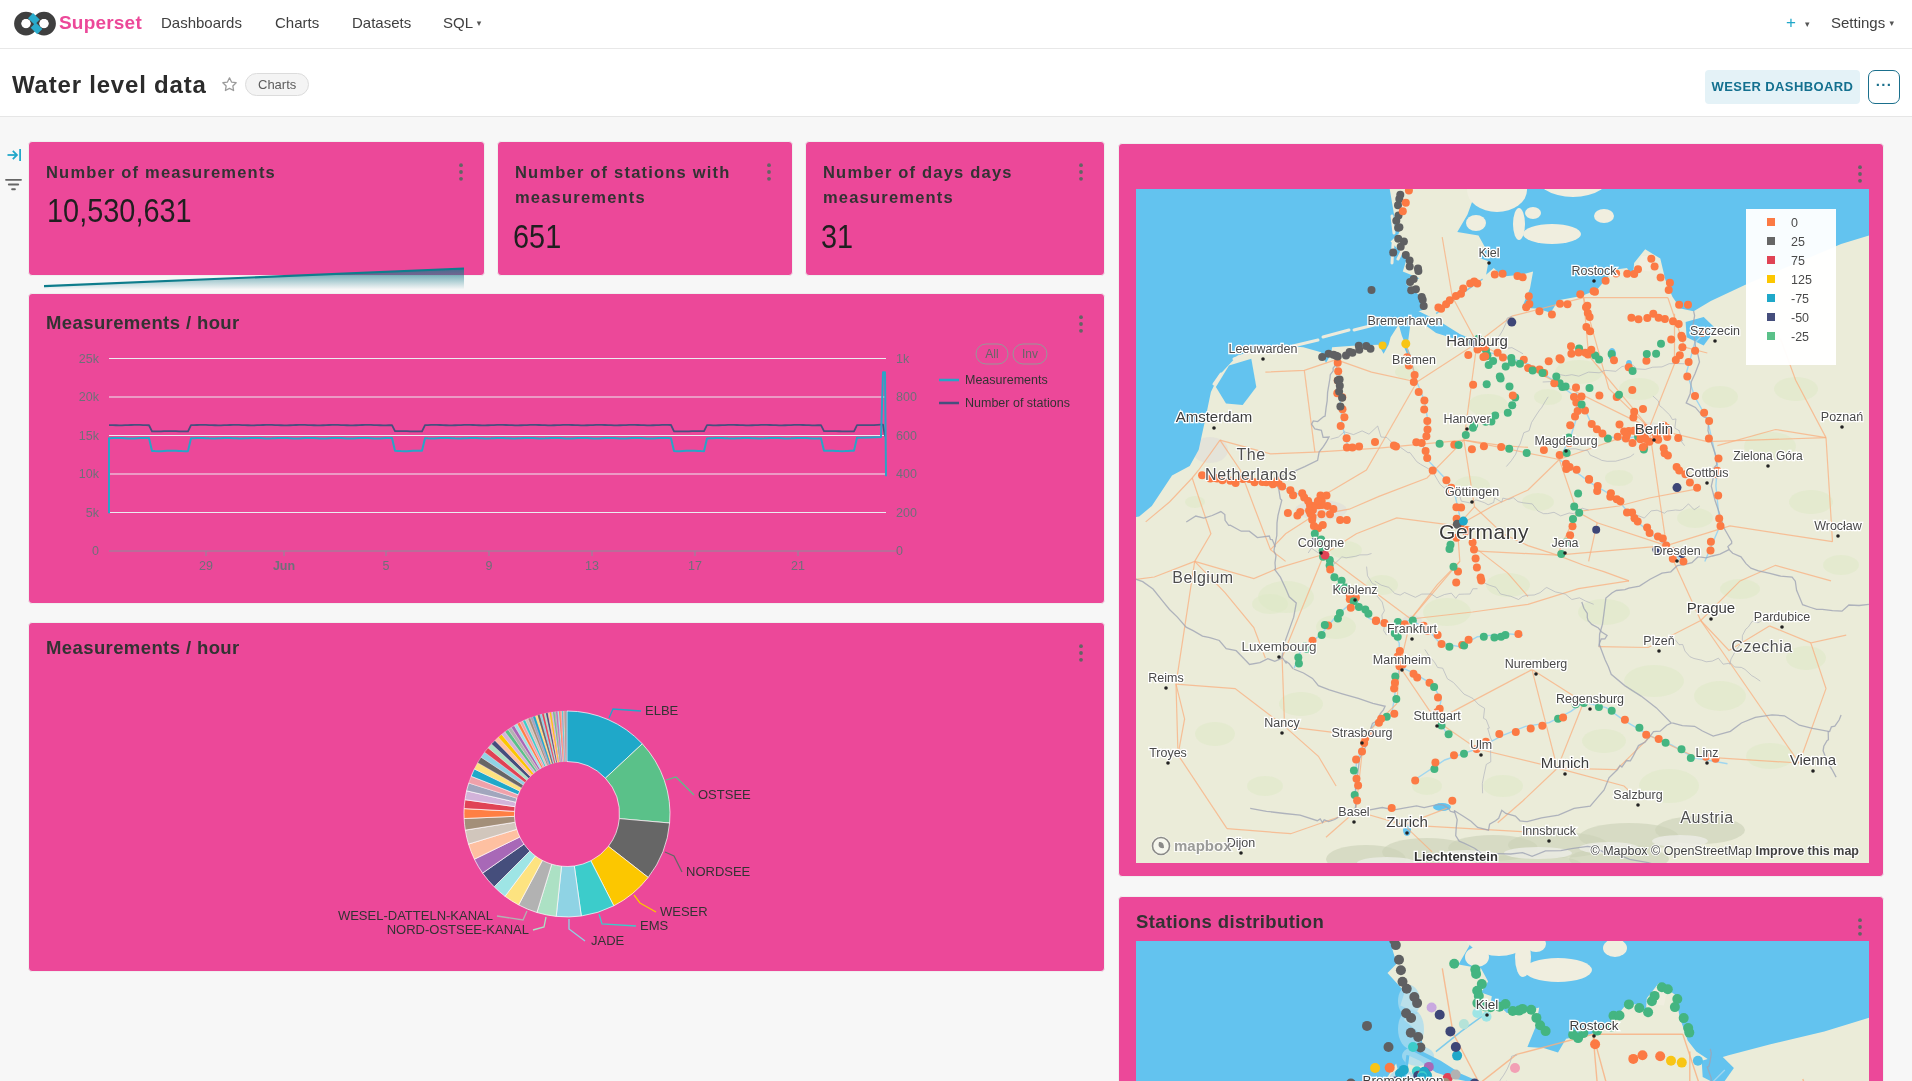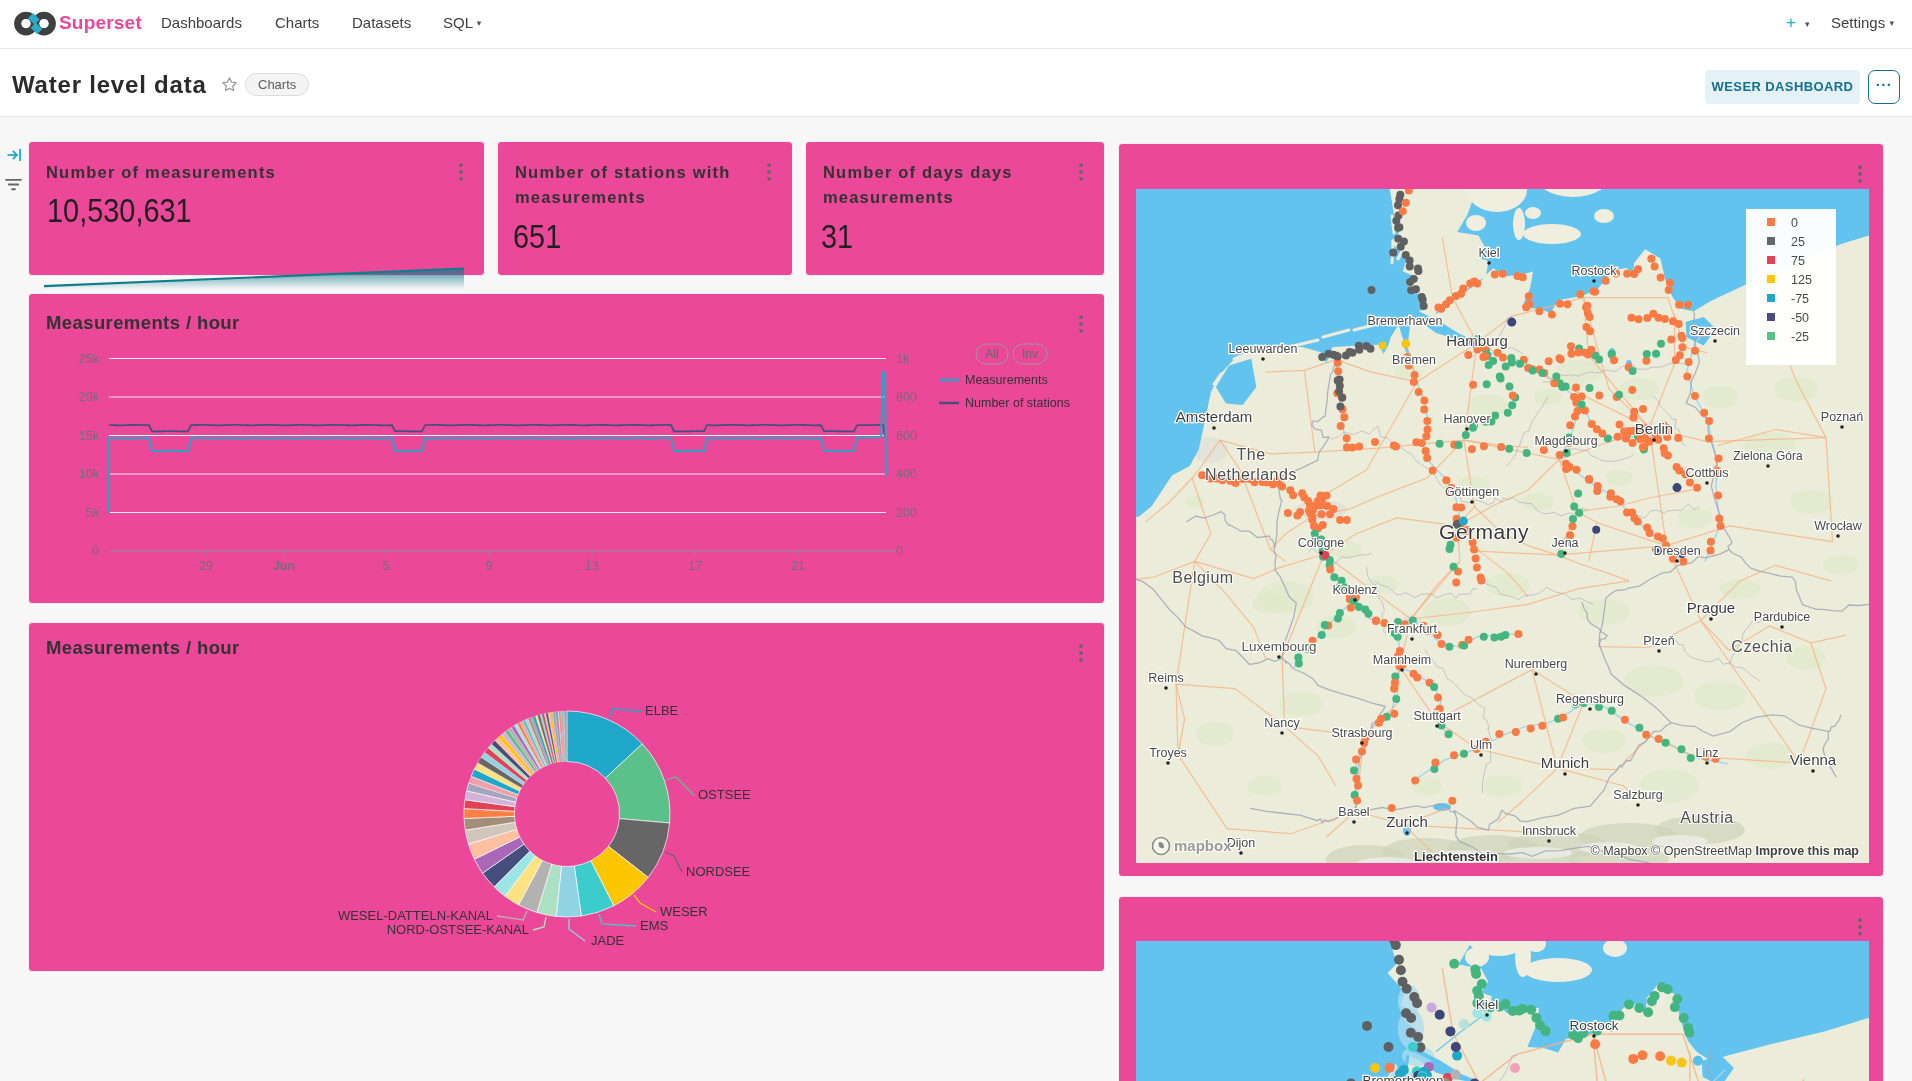--- a/index.html
+++ b/index.html
@@ -1083,20 +1083,21 @@
             <circle cx="25" cy="657" r="10" fill="#fff" opacity="0.6"></circle>
             <circle cx="25" cy="657" r="8.5" fill="none" stroke="#7a7a7a" stroke-width="1.6"></circle>
             <path d="M23,653 q5,-1 5,6 q-7,1 -5,-6" fill="#7a7a7a"></path>
             <text x="38" y="662" font-size="15" font-weight="700" fill="#8d8d8d" stroke="#fff" stroke-width="2.2" paint-order="stroke" font-family="Liberation Sans, sans-serif">mapbox</text>
           </g>
           <text x="723" y="666" font-size="12.5" fill="#333" text-anchor="end" font-family="Liberation Sans, sans-serif" stroke="#ffffff" stroke-width="2" paint-order="stroke" opacity="0.92">© Mapbox © OpenStreetMap <tspan font-weight="700">Improve this map</tspan></text>
         </svg>
       </div>
     </div>
     <div class="card" style="left:1118px;top:779px;width:766px;height:290px">
+      <div class="ctitle2" style="width:600px;top:12px">Stations distribution</div>
       <div class="kebab"><svg width="4" height="18" viewBox="0 0 4 18">
           <circle cx="2" cy="2.2" r="1.9" fill="#646464"></circle>
           <circle cx="2" cy="9" r="1.9" fill="#646464"></circle>
           <circle cx="2" cy="15.8" r="1.9" fill="#646464"></circle>
         </svg></div>
       <div style="position:absolute;left:17px;top:44px;width:733px;height:246px;overflow:hidden">
         <svg width="733" height="200" viewBox="0 0 733 200" style="display:block">
           <rect width="733" height="200" fill="#F0EEDF"></rect>
           <rect width="733" height="200" fill="#E7EBD4" opacity="0.55"></rect>
           <ellipse cx="140" cy="418" rx="28" ry="16" fill="#DCE8C4" opacity="0.45"></ellipse>

